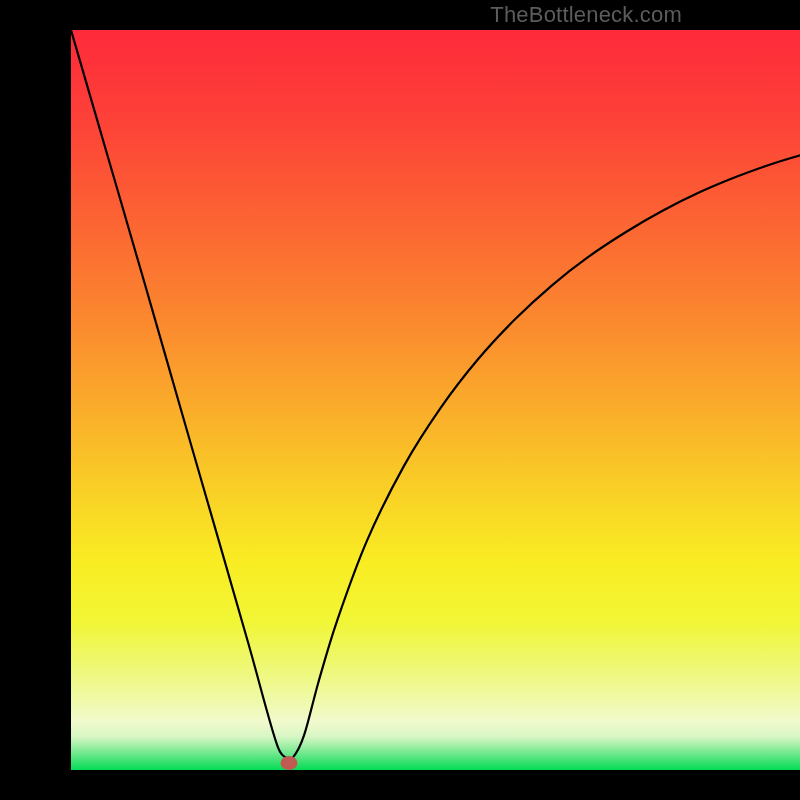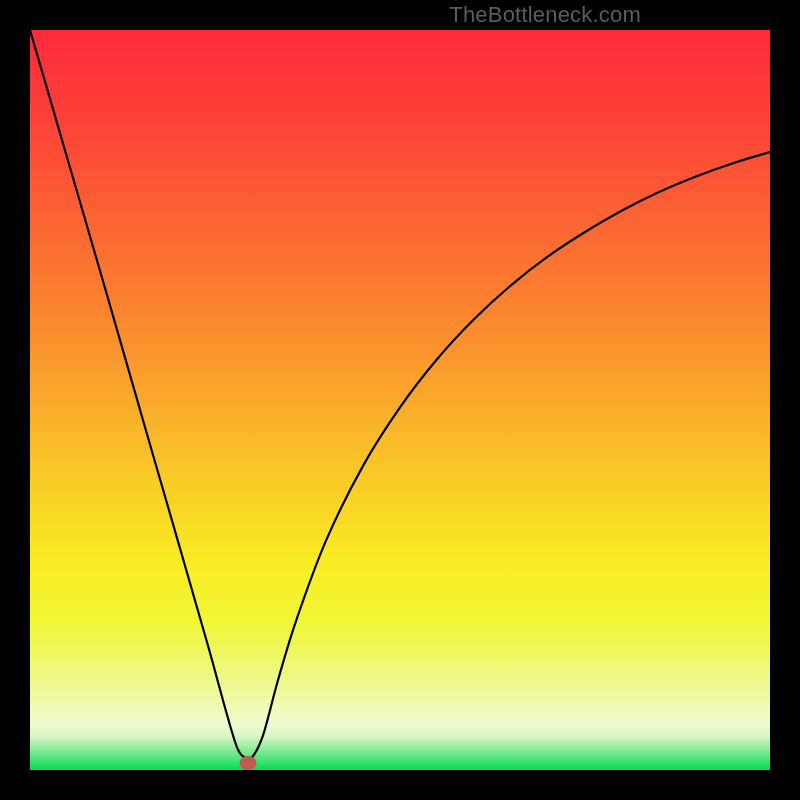--- a/index.html
+++ b/index.html
@@ -9,20 +9,21 @@
     height: 800px;
     background: #000;
     font-family: Arial, Helvetica, sans-serif;
     overflow: hidden;
   }
   .frame {
     position: relative;
     width: 651px;
     height: 800px;
     background: #000;
+    margin-left: 41px;
   }
   .watermark {
     position: absolute;
     top: 2px;
     right: 10px;
     color: #5c5c5c;
     font-size: 22px;
     font-weight: 500;
     letter-spacing: 0.2px;
     user-select: none;

